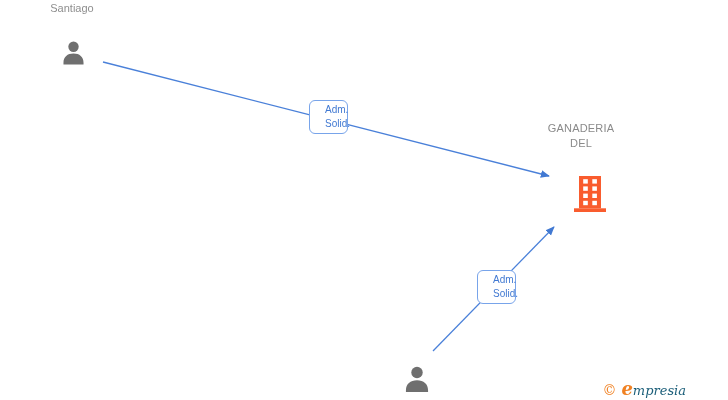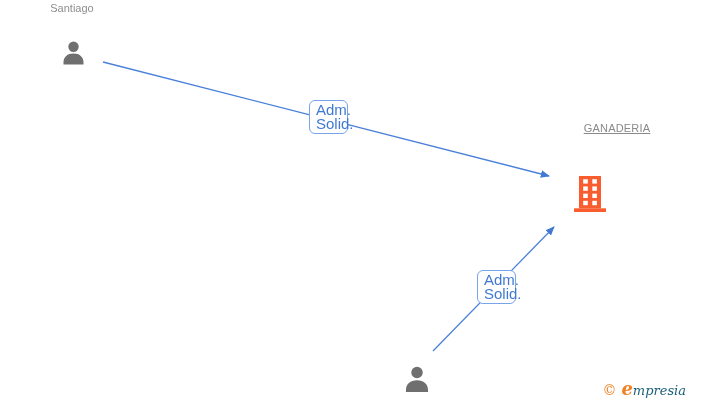--- a/index.html
+++ b/index.html
@@ -37,38 +37,37 @@
   .person-icon-top  { left: 59px; top: 39px; width: 29px; height: 29px; }
   .person-icon-bottom { left: 401px; top: 364px; width: 32px; height: 32px; }
   .edge-label-box {
     position: absolute;
     width: 39px;
     height: 34px;
     background: #ffffff;
     border: 1.5px solid #78a4ea;
     border-radius: 6px;
     box-sizing: border-box;
-    font-size: 15px;
+    font-size: 10px;
     line-height: 14px;
     color: #4179d2;
-    padding: 2px 0 0 6px;
+    padding: 2px 0 0 15px;
   }
   .edge-label-box-1 { left: 309px; top: 100px; }
   .edge-label-box-2 { left: 477px; top: 270px; }
   .company-label {
     position: absolute;
-    left: 556px; top: 121px;
+    left: 520px; top: 121px;
     width: 122px;
     text-align: center;
     font-size: 11px;
     line-height: 15px;
     letter-spacing: 0.2px;
     word-spacing: 3px;
     color: #8a8a8a;
-    text-decoration: underline;
   }
   .company-icon {
     position: absolute;
     left: 574px; top: 176px;
     width: 32px; height: 36px;
   }
   .company-icon svg { display: block; width: 100%; height: 100%; }
   .watermark {
     position: absolute;
     right: 3px; bottom: 1px;
@@ -119,20 +118,21 @@
     </svg>
   </div>
 
   <div class="edge-label-box edge-label-box-1">
     <div>Adm.</div>
     <div>Solid.</div>
   </div>
 
   <div class="company-label">
     <div>GANADERIA</div>
+    <div>DEL</div>
   </div>
   <div class="company-icon">
     <svg viewBox="0 0 32 36" xmlns="http://www.w3.org/2000/svg">
       <rect x="0" y="32.3" width="32" height="3.7" fill="#f95c2e"></rect>
       <rect x="5" y="0" width="22" height="32.3" fill="#f95c2e"></rect>
       <rect x="9.2" y="3.2" width="4.6" height="4.4" fill="#ffffff"></rect>
       <rect x="18.3" y="3.2" width="4.6" height="4.4" fill="#ffffff"></rect>
       <rect x="9.2" y="10.4" width="4.6" height="4.4" fill="#ffffff"></rect>
       <rect x="18.3" y="10.4" width="4.6" height="4.4" fill="#ffffff"></rect>
       <rect x="9.2" y="17.6" width="4.6" height="4.4" fill="#ffffff"></rect>

